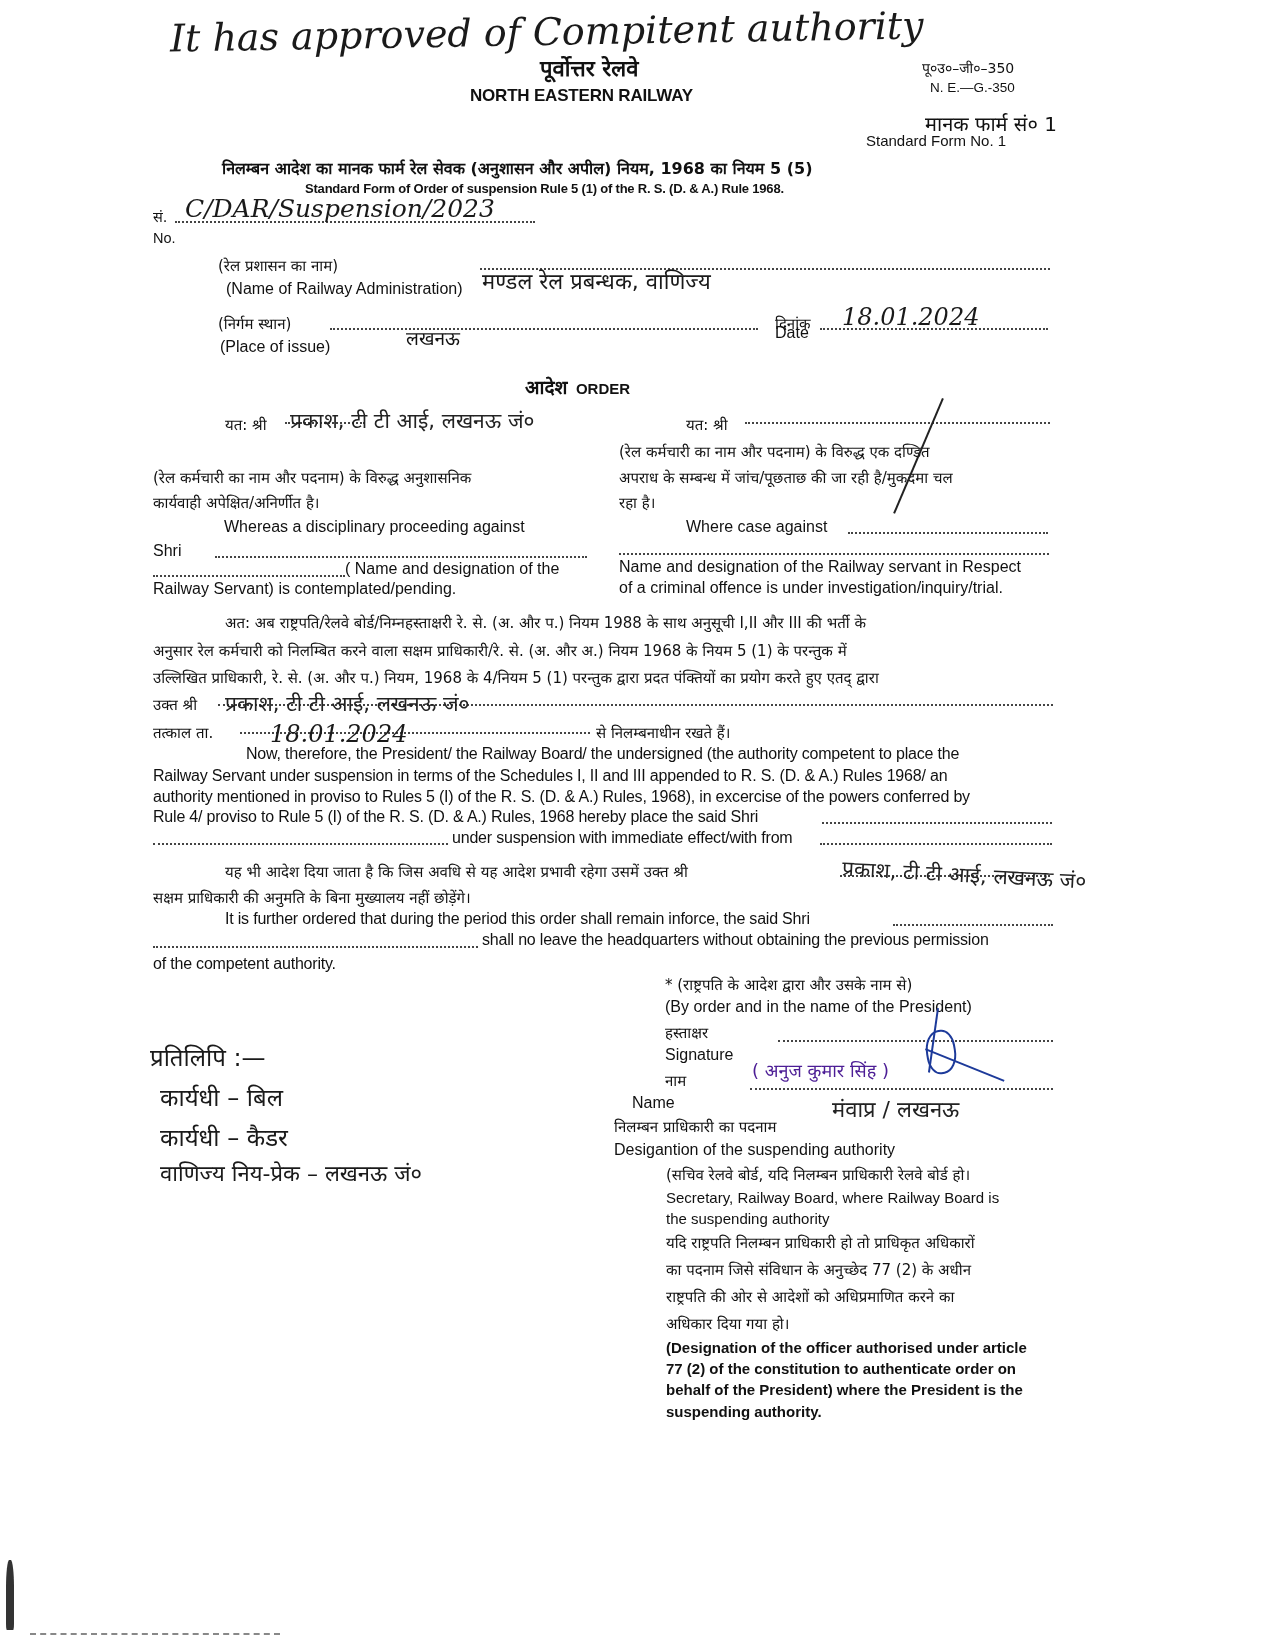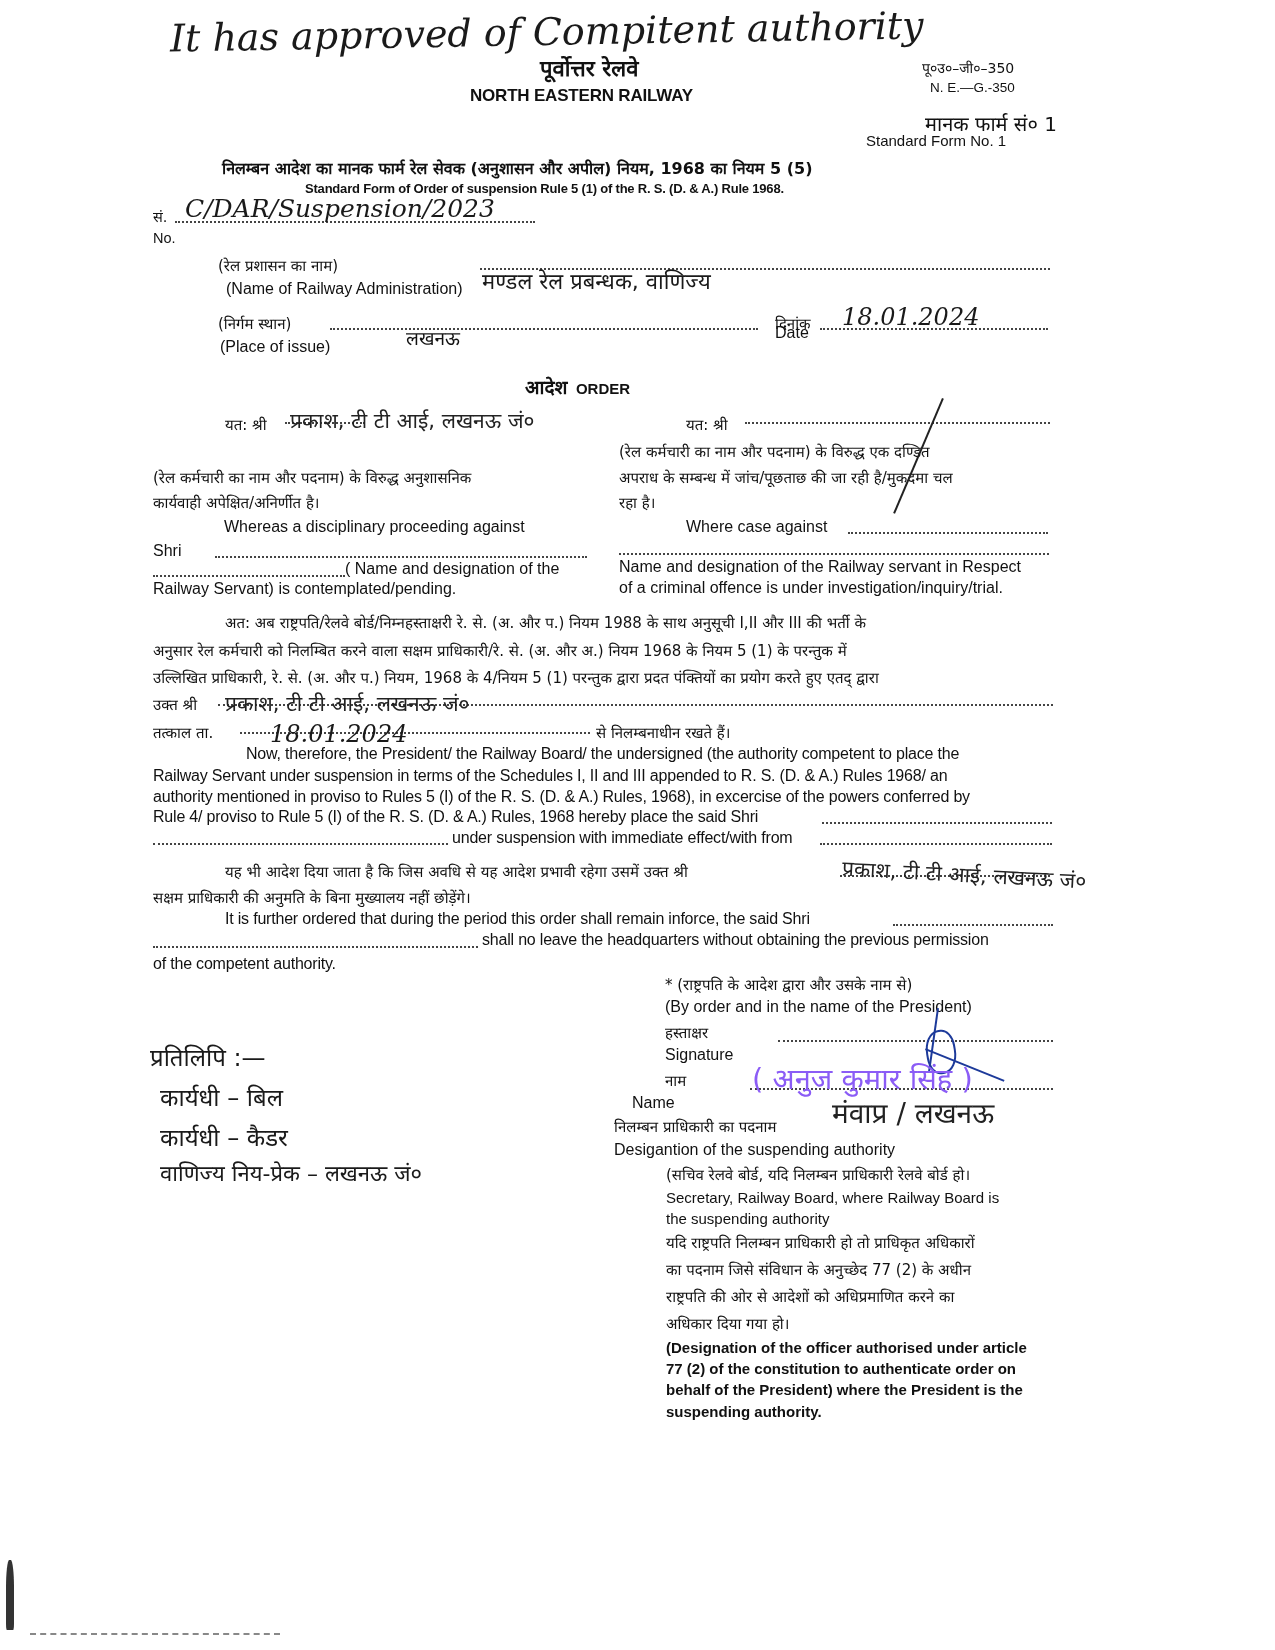--- a/index.html
+++ b/index.html
@@ -135,25 +135,25 @@
 <div class="abs f16" style="left:665px; top:1046px;">Signature</div>
 
 <div>
   <div class="sig-stroke" style="left:926px; top:1030px; width:26px; height:40px; transform:rotate(-10deg);"></div>
   <div class="slash" style="left:937px; top:1008px; height:65px; background:#1d3a9a; transform:rotate(8deg);"></div>
   <div class="slash" style="left:925px; top:1050px; height:85px; background:#1d3a9a; transform:rotate(-68deg);"></div>
 </div>
 
 <div class="abs dev f15" style="left:665px; top:1070px;">नाम</div>
 <div class="dots" style="left:750px; top:1088px; width:303px;"></div>
-<div class="abs dev" style="left:752px; top:1058px; font-size:29px; color:#8b5cf6;">( अनुज कुमार सिंह )</div>
+<div class="abs dev" style="left:752px; top:1058px; font-size:18px; color:#4c1d95;">( अनुज कुमार सिंह )</div>
 <div class="abs f16" style="left:632px; top:1094px;">Name</div>
 
 <div class="abs dev f15" style="left:614px; top:1116px;">निलम्बन प्राधिकारी का पदनाम</div>
-<div class="abs dev" style="left:832px; top:1093px; font-size:28px; color:#222;">मंवाप्र / लखनऊ</div>
+<div class="abs dev" style="left:832px; top:1093px; font-size:22px; color:#222;">मंवाप्र / लखनऊ</div>
 <div class="abs f16" style="left:614px; top:1141px;">Desigantion of the suspending authority</div>
 
 <div class="abs dev f15" style="left:666px; top:1164px;">(सचिव रेलवे बोर्ड, यदि निलम्बन प्राधिकारी रेलवे बोर्ड हो।</div>
 <div class="abs f15" style="left:666px; top:1189px;">Secretary, Railway Board, where Railway Board is</div>
 <div class="abs f15" style="left:666px; top:1210px;">the suspending authority</div>
 <div class="abs dev f15" style="left:666px; top:1232px;">यदि राष्ट्रपति निलम्बन प्राधिकारी हो तो प्राधिकृत अधिकारों</div>
 <div class="abs dev f15" style="left:666px; top:1259px;">का पदनाम जिसे संविधान के अनुच्छेद 77 (2) के अधीन</div>
 <div class="abs dev f15" style="left:666px; top:1286px;">राष्ट्रपति की ओर से आदेशों को अधिप्रमाणित करने का</div>
 <div class="abs dev f15" style="left:666px; top:1313px;">अधिकार दिया गया हो।</div>
 <div class="abs f15 bold" style="left:666px; top:1339px;">(Designation of the officer authorised under article</div>

